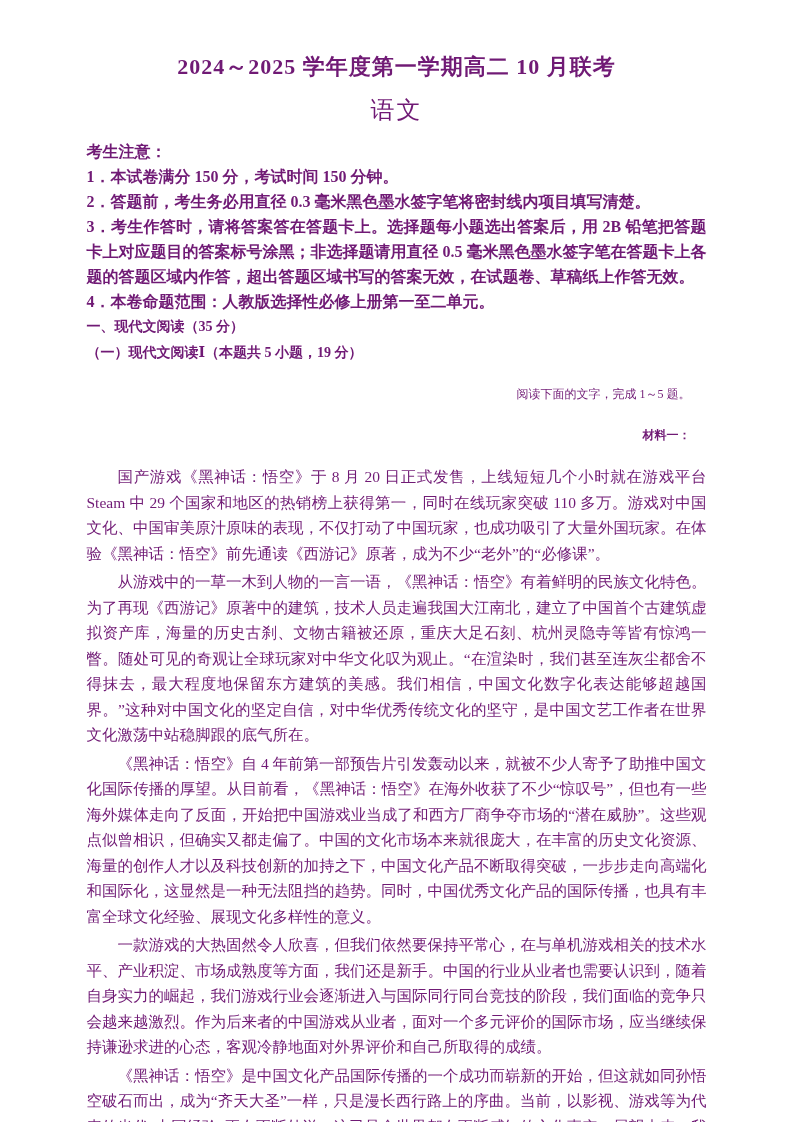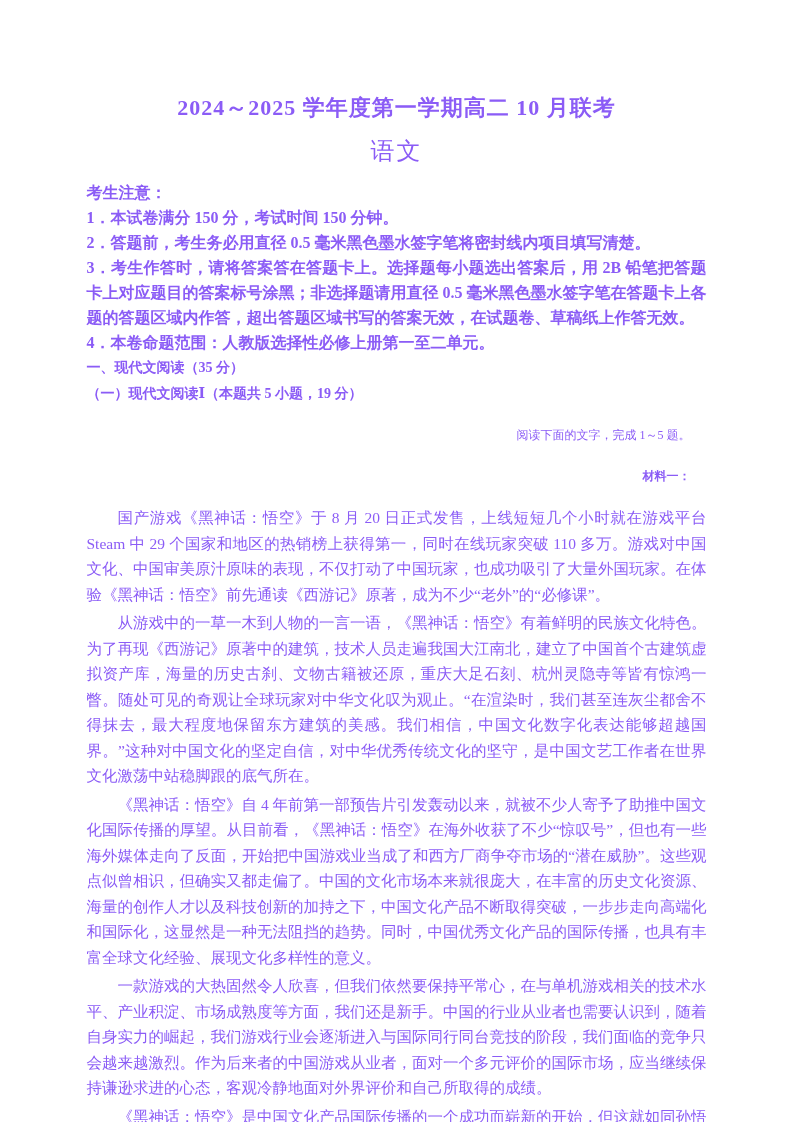--- a/index.html
+++ b/index.html
@@ -6,23 +6,23 @@
     margin: 0;
     padding: 0;
     background: #ffffff;
   }
   .page {
     position: relative;
     width: 756px;
     height: 1122px;
     margin: 0 auto;
     background: #ffffff;
-    color: #8b5cf6;
+    color: #701a75;
     box-sizing: border-box;
-    padding: 92px 68px 0 68px;
+    padding: 51px 68px 0 68px;
     overflow: hidden;
     font-family: "Liberation Serif", "DejaVu Serif", serif;
   }
   .exam-title {
     margin: 0;
     text-align: center;
     font-size: 22px;
     font-weight: bold;
     line-height: 32px;
     letter-spacing: 1px;
@@ -70,21 +70,21 @@
 <body>
 
 <div class="page">
 
   <h1 class="exam-title">2024～2025 学年度第一学期高二 10 月联考</h1>
   <h2 class="subject-title">语文</h2>
 
   <div class="notice-block">
     <p>考生注意：</p>
     <p>1．本试卷满分 150 分，考试时间 150 分钟。</p>
-    <p>2．答题前，考生务必用直径 0.5 毫米黑色墨水签字笔将密封线内项目填写清楚。</p>
+    <p>2．答题前，考生务必用直径 0.3 毫米黑色墨水签字笔将密封线内项目填写清楚。</p>
     <p>3．考生作答时，请将答案答在答题卡上。选择题每小题选出答案后，用 2B 铅笔把答题卡上对应题目的答案标号涂黑；非选择题请用直径 0.5 毫米黑色墨水签字笔在答题卡上各题的答题区域内作答，超出答题区域书写的答案无效，在试题卷、草稿纸上作答无效。</p>
     <p>4．本卷命题范围：人教版选择性必修上册第一至二单元。</p>
   </div>
 
   <p class="section-heading">一、现代文阅读（35 分）</p>
   <p class="subsection-heading">（一）现代文阅读Ⅰ（本题共 5 小题，19 分）</p>
   <p class="instruction">阅读下面的文字，完成 1～5 题。</p>
   <p class="material-label">材料一：</p>
 
   <div class="body-text">

